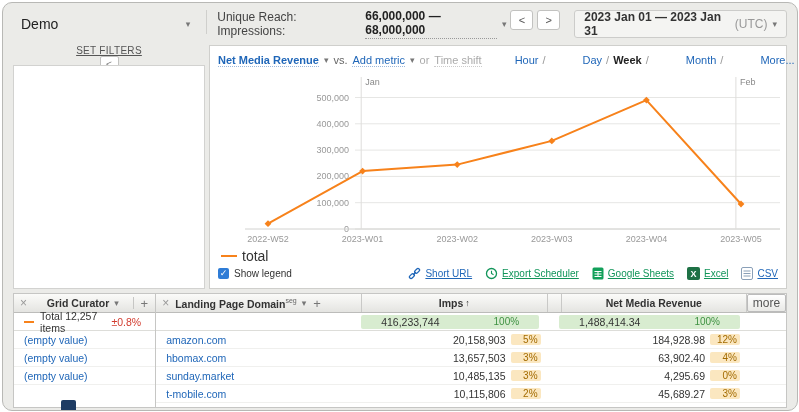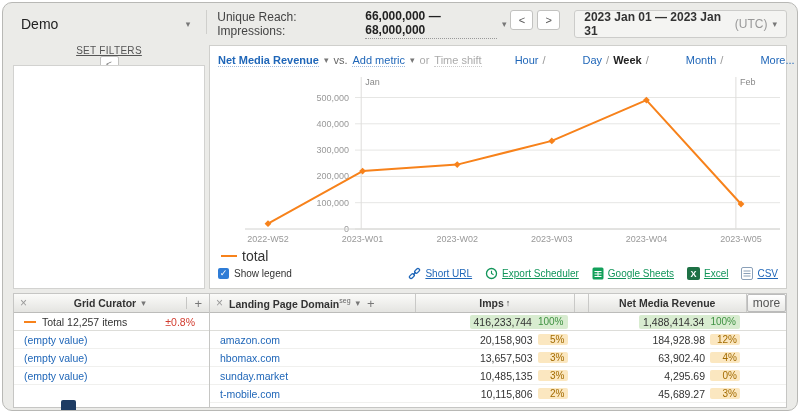--- a/index.html
+++ b/index.html
@@ -83,21 +83,21 @@
   .more-btn{font-size:12px;color:#555;background:linear-gradient(#fff,#e9e9e6);border:1px solid #bbb;
     border-radius:2px;padding:1px 5px;cursor:pointer;}
   .rg-row{display:grid;grid-template-columns:205px 1fr 14px 1fr 40px;height:17px;align-items:center;
     border-bottom:1px solid #f0f0ee;font-size:10.5px;}
   .rg-total{border-bottom:1px solid #ddddd9;}
   .c-domain{padding-left:10px;white-space:nowrap;overflow:hidden;}
   .c-group{display:flex;justify-content:flex-end;align-items:center;padding-right:6px;}
   .num{color:#333;}
   .pct{margin-left:5px;min-width:24px;text-align:right;background:#fbe7c0;color:#a36b00;
     padding:0 3px;border-radius:2px;font-size:10px;}
-  .hl-green{display:flex;align-items:center;background:#d8ecd0;border-radius:2px;padding:1px 4px;}
+  .hl-green{display:flex;align-items:center;background:#d8ecd0;border-radius:2px;padding:1px 20px;gap:48px;}
   .pct-g{margin-left:6px;color:#3f9242;font-size:10px;}
   .blue-link{color:#1f66b8;cursor:pointer;}
   .lg-row{height:17px;display:flex;align-items:center;border-bottom:1px solid #f0f0ee;
     font-size:10.5px;padding:0 14px 0 10px;}
   .lg-total{border-bottom:1px solid #ddddd9;}
   .lg-total-swatch{width:12px;border-top:2px solid #f7821b;margin-right:6px;}
   .lg-delta{margin-left:auto;color:#d23b2e;}
 
   .sliver{position:absolute;left:58px;bottom:0;width:15px;height:10px;background:#1d3b63;border-radius:2px 2px 0 0;}
 </style>

